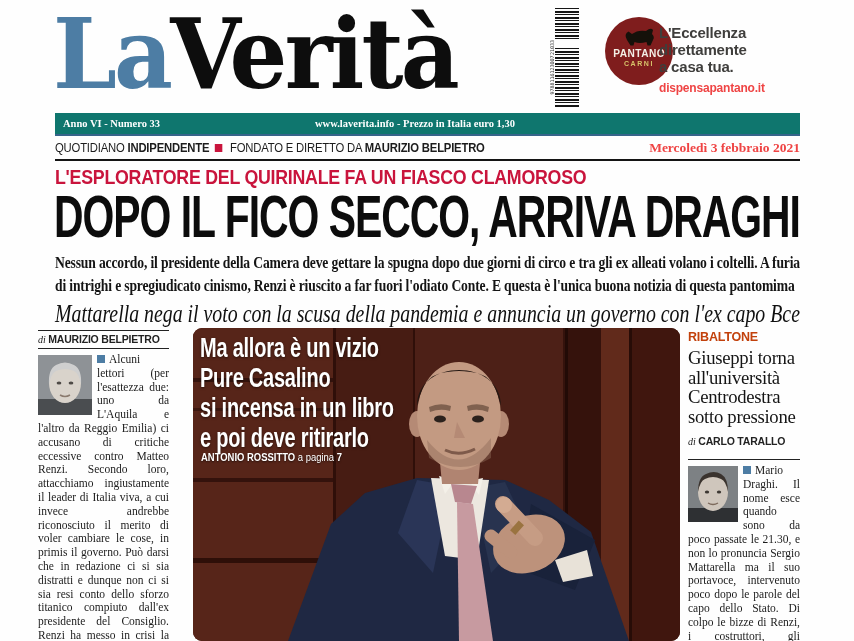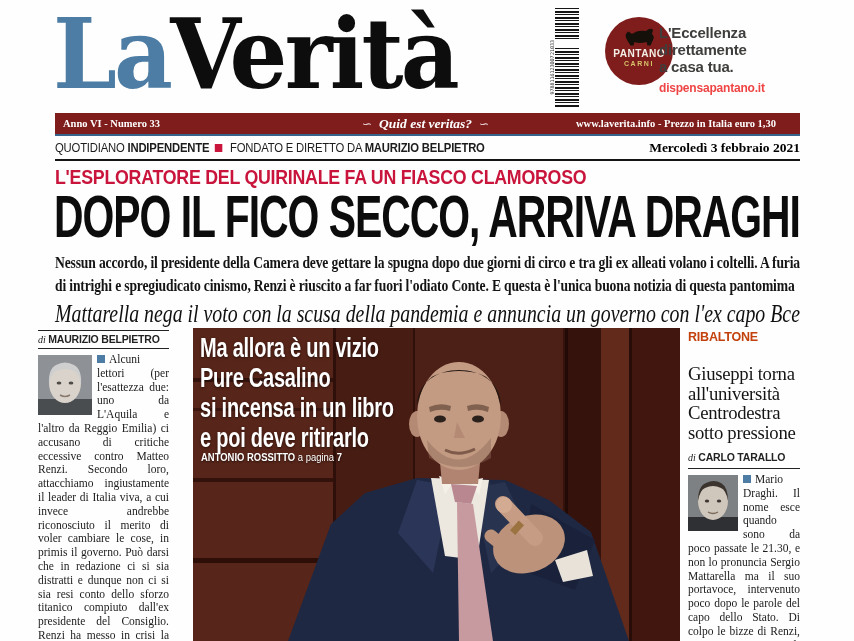--- a/index.html
+++ b/index.html
@@ -26,33 +26,33 @@
      background:#7f1d1d;display:flex;flex-direction:column;align-items:center;}
   .badge .cow{margin-top:9px;}
   .badge .b1{font:bold 11px "Liberation Sans",sans-serif;color:#f3efe6;letter-spacing:.5px;margin-top:1px;transform:scaleX(.92);}
   .badge .b2{font:bold 7px "Liberation Sans",sans-serif;color:#d7c36a;letter-spacing:1.6px;margin-top:1px;}
 
   .adtext{position:absolute;left:659px;top:24px;width:118px;font-family:"Liberation Sans",sans-serif;color:#3f3e3c;}
   .adtext .adline{font-weight:bold;font-size:15px;line-height:17px;letter-spacing:-.2px;}
   .adtext .adsite{font-weight:bold;font-size:12px;color:#ef4444;margin-top:6px;letter-spacing:-.2px;}
 
   
-  .infobar{position:absolute;left:55px;top:113px;width:745px;height:21px;background:#7f1d1d;
+  .infobar{position:absolute;left:55px;top:113px;width:745px;height:21px;background:#0f766e;
      border-bottom:2px solid #36648a;display:flex;align-items:center;color:#ffffff;}
   .infobar .lft{font:bold 10.5px "Liberation Serif",serif;padding-left:8px;width:232px;}
   .infobar .ctr{flex:1;text-align:center;font:italic bold 13.5px "Liberation Serif",serif;}
   .infobar .orn{font-style:normal;font-weight:normal;font-size:12px;opacity:.85;padding:0 7px;}
   .infobar .rgt{font:bold 10.5px "Liberation Serif",serif;padding-right:4px;width:240px;text-align:center;}
 
   
   .folio{position:absolute;left:55px;top:139px;width:745px;height:18px;display:flex;justify-content:space-between;align-items:center;}
   .folio .fl{font:12px "Liberation Sans",sans-serif;color:#1c1c1c;letter-spacing:-.2px;transform:scaleX(.94);transform-origin:0 50%;white-space:nowrap;}
   .folio .fl b{font-weight:bold;}
   .redsq{display:inline-block;width:8px;height:8px;background:#c9143c;margin:0 5px 0 6px;}
-  .folio .fd{font:bold 13.5px "Liberation Serif",serif;color:#000000;}
+  .folio .fd{font:bold 13.5px "Liberation Serif",serif;color:#ef4444;}
 
   .topline{position:absolute;left:55px;top:159px;width:745px;height:2px;background:#141414;}
 
   
   .kicker{position:absolute;left:55px;top:165px;font:bold 21px "Liberation Sans",sans-serif;
      color:#c9143c;letter-spacing:-.3px;}
   .headline{position:absolute;left:54px;top:189px;font:bold 60px "Liberation Sans",sans-serif;
      color:#0c0c0c;letter-spacing:-1.5px;line-height:56px;}
   .deck{position:absolute;left:55px;top:251px;font:bold 17px "Liberation Serif",serif;color:#141414;}
   .deck .fitline{line-height:23px;letter-spacing:-.2px;}
@@ -65,26 +65,26 @@
   .byline{font:italic 10px "Liberation Serif",serif;color:#222;padding:2px 0 3px 0;}
   .byline b{font:bold 10.5px "Liberation Sans",sans-serif;font-style:normal;letter-spacing:-.2px;}
   .colbody{font:11.5px "Liberation Serif",serif;line-height:13.8px;text-align:justify;color:#1b1b1b;margin-top:4px;}
   .bullet{display:inline-block;width:8px;height:8px;background:#4d7da4;margin-right:4px;}
 
   .leftcol{position:absolute;left:38px;top:330px;width:131px;height:398px;overflow:hidden;}
   .portrait{float:left;margin:2px 5px 1px 0;}
 
   .rightcol{position:absolute;left:688px;top:330px;width:112px;height:311px;overflow:hidden;}
   .rlabel{font:bold 12.5px "Liberation Sans",sans-serif;color:#c2410c;letter-spacing:-.2px;}
-  .rhead{margin-top:20px;font:19.5px "Liberation Serif",serif;color:#151515;line-height:19.5px;letter-spacing:-.3px;}
+  .rhead{margin-top:4px;font:19.5px "Liberation Serif",serif;color:#151515;line-height:19.5px;letter-spacing:-.3px;}
   .rhead div{transform:scaleX(.96);transform-origin:0 50%;white-space:nowrap;}
-  .rbyline{margin-top:7px;border-bottom:1px solid #222;padding-bottom:5px;}
-
-  
-  .photo{position:absolute;left:193px;top:328px;width:487px;height:313px;overflow:hidden;}
+  .rbyline{margin-top:7px;border-bottom:1px solid #222;padding-bottom:12px;}
+
+  
+  .photo{position:absolute;left:193px;top:328px;width:487px;height:313px;overflow:hidden;border-radius:9px;}
   .photo svg.scene{position:absolute;left:0;top:0;}
   .phead{position:absolute;left:7px;top:5px;color:#ffffff;font:bold 27px "Liberation Sans",sans-serif;
      text-shadow:0 1px 3px rgba(0,0,0,.55);}
   .phead div{line-height:30px;transform:scaleX(.74);transform-origin:0 50%;white-space:nowrap;letter-spacing:-.3px;}
   .pbyline{position:absolute;left:8px;top:123px;color:#fff;font:10.5px "Liberation Sans",sans-serif;
      text-shadow:0 1px 2px rgba(0,0,0,.6);white-space:nowrap;transform:scaleX(.9);transform-origin:0 50%;}
   .pbyline b{font-weight:bold;}
 </style>
 </head>
 <body>
@@ -110,21 +110,20 @@
 
   <div class="adtext">
     <div class="adline">L'Eccellenza</div>
     <div class="adline">direttamente</div>
     <div class="adline">a casa tua.</div>
     <div class="adsite">dispensapantano.it</div>
   </div>
 
   <div class="infobar">
     <div class="lft">Anno VI - Numero 33</div>
-    <div class="ctr"><span class="orn">∽</span><span>Quid est veritas?</span><span class="orn">∽</span></div>
     <div class="rgt">www.laverita.info - Prezzo in Italia euro 1,30</div>
   </div>
 
   <div class="folio">
     <div class="fl"><span>QUOTIDIANO </span><b>INDIPENDENTE</b><span class="redsq"></span><span> FONDATO E DIRETTO DA </span><b>MAURIZIO BELPIETRO</b></div>
     <div class="fd">Mercoledì 3 febbraio 2021</div>
   </div>
   <div class="topline"></div>
 
   <div class="kicker fitline" style="transform: scaleX(0.84689);">L'ESPLORATORE DEL QUIRINALE FA UN FIASCO CLAMOROSO</div>

